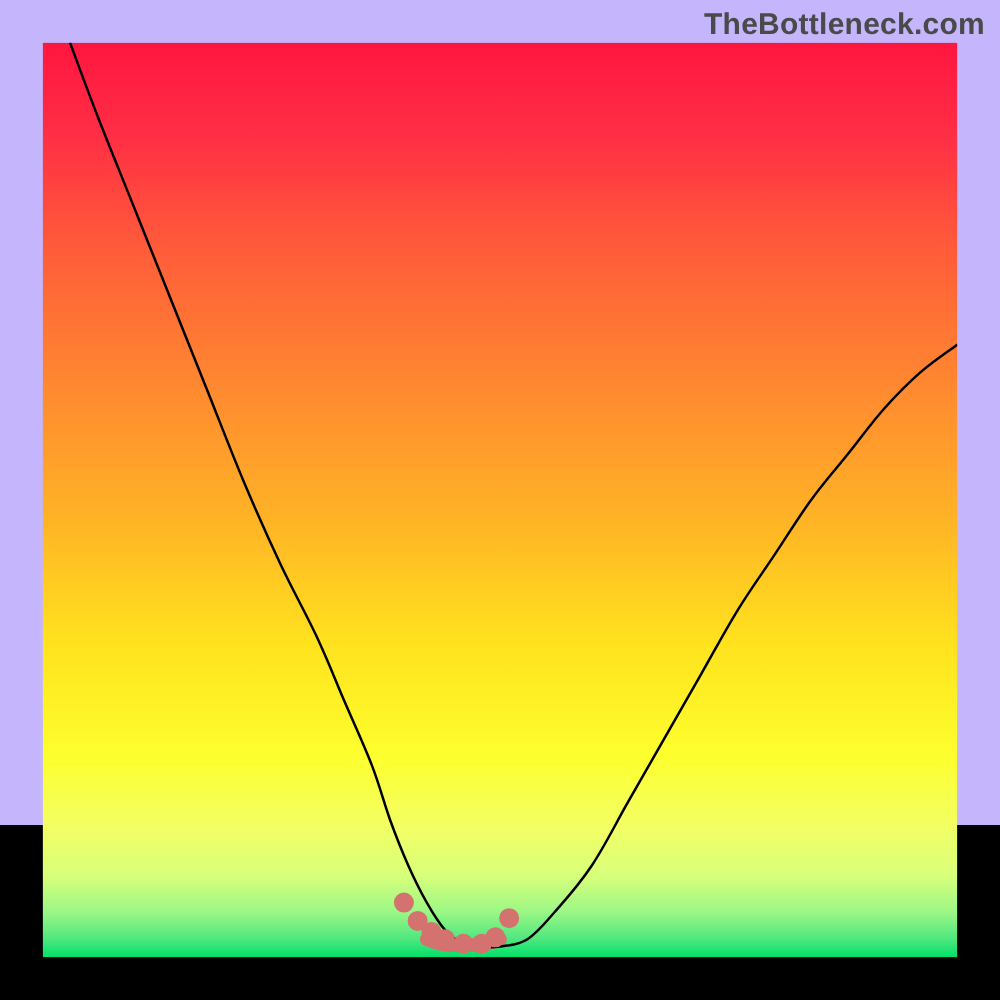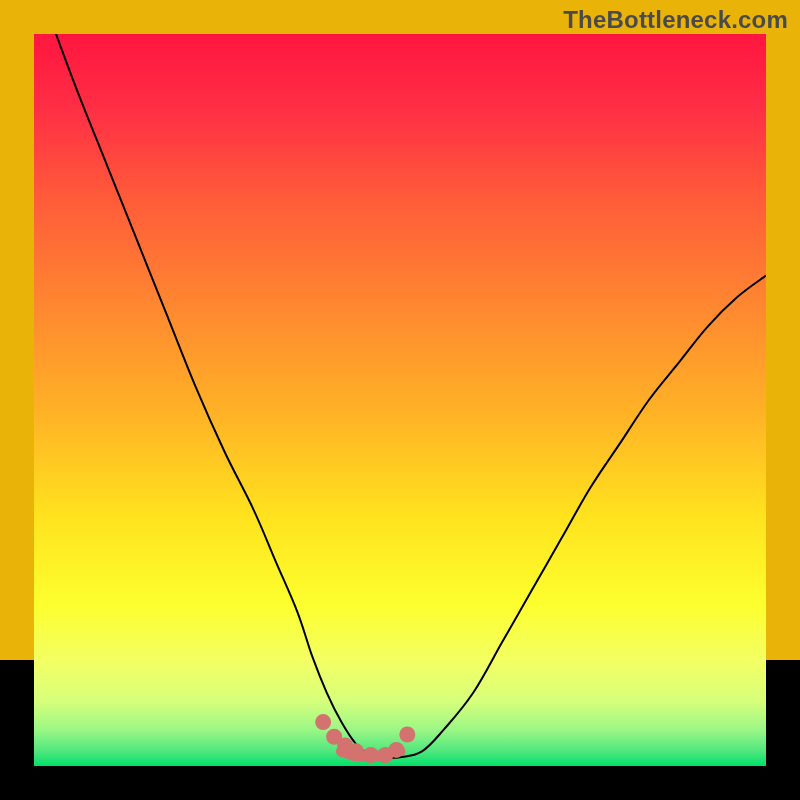--- a/index.html
+++ b/index.html
@@ -8,21 +8,21 @@
     width: 800px;
     height: 800px;
     background: #000;
     overflow: hidden;
     font-family: Arial, Helvetica, sans-serif;
   }
   .stage {
     position: relative;
     width: 800px;
     height: 660px;
-    background: #eab308;
+    background: #c4b5fd;
   }
   .watermark {
     position: absolute;
     top: 6px;
     right: 12px;
     color: #4a4a4a;
     font-size: 24px;
     font-weight: 600;
     letter-spacing: 0.2px;
     z-index: 10;

